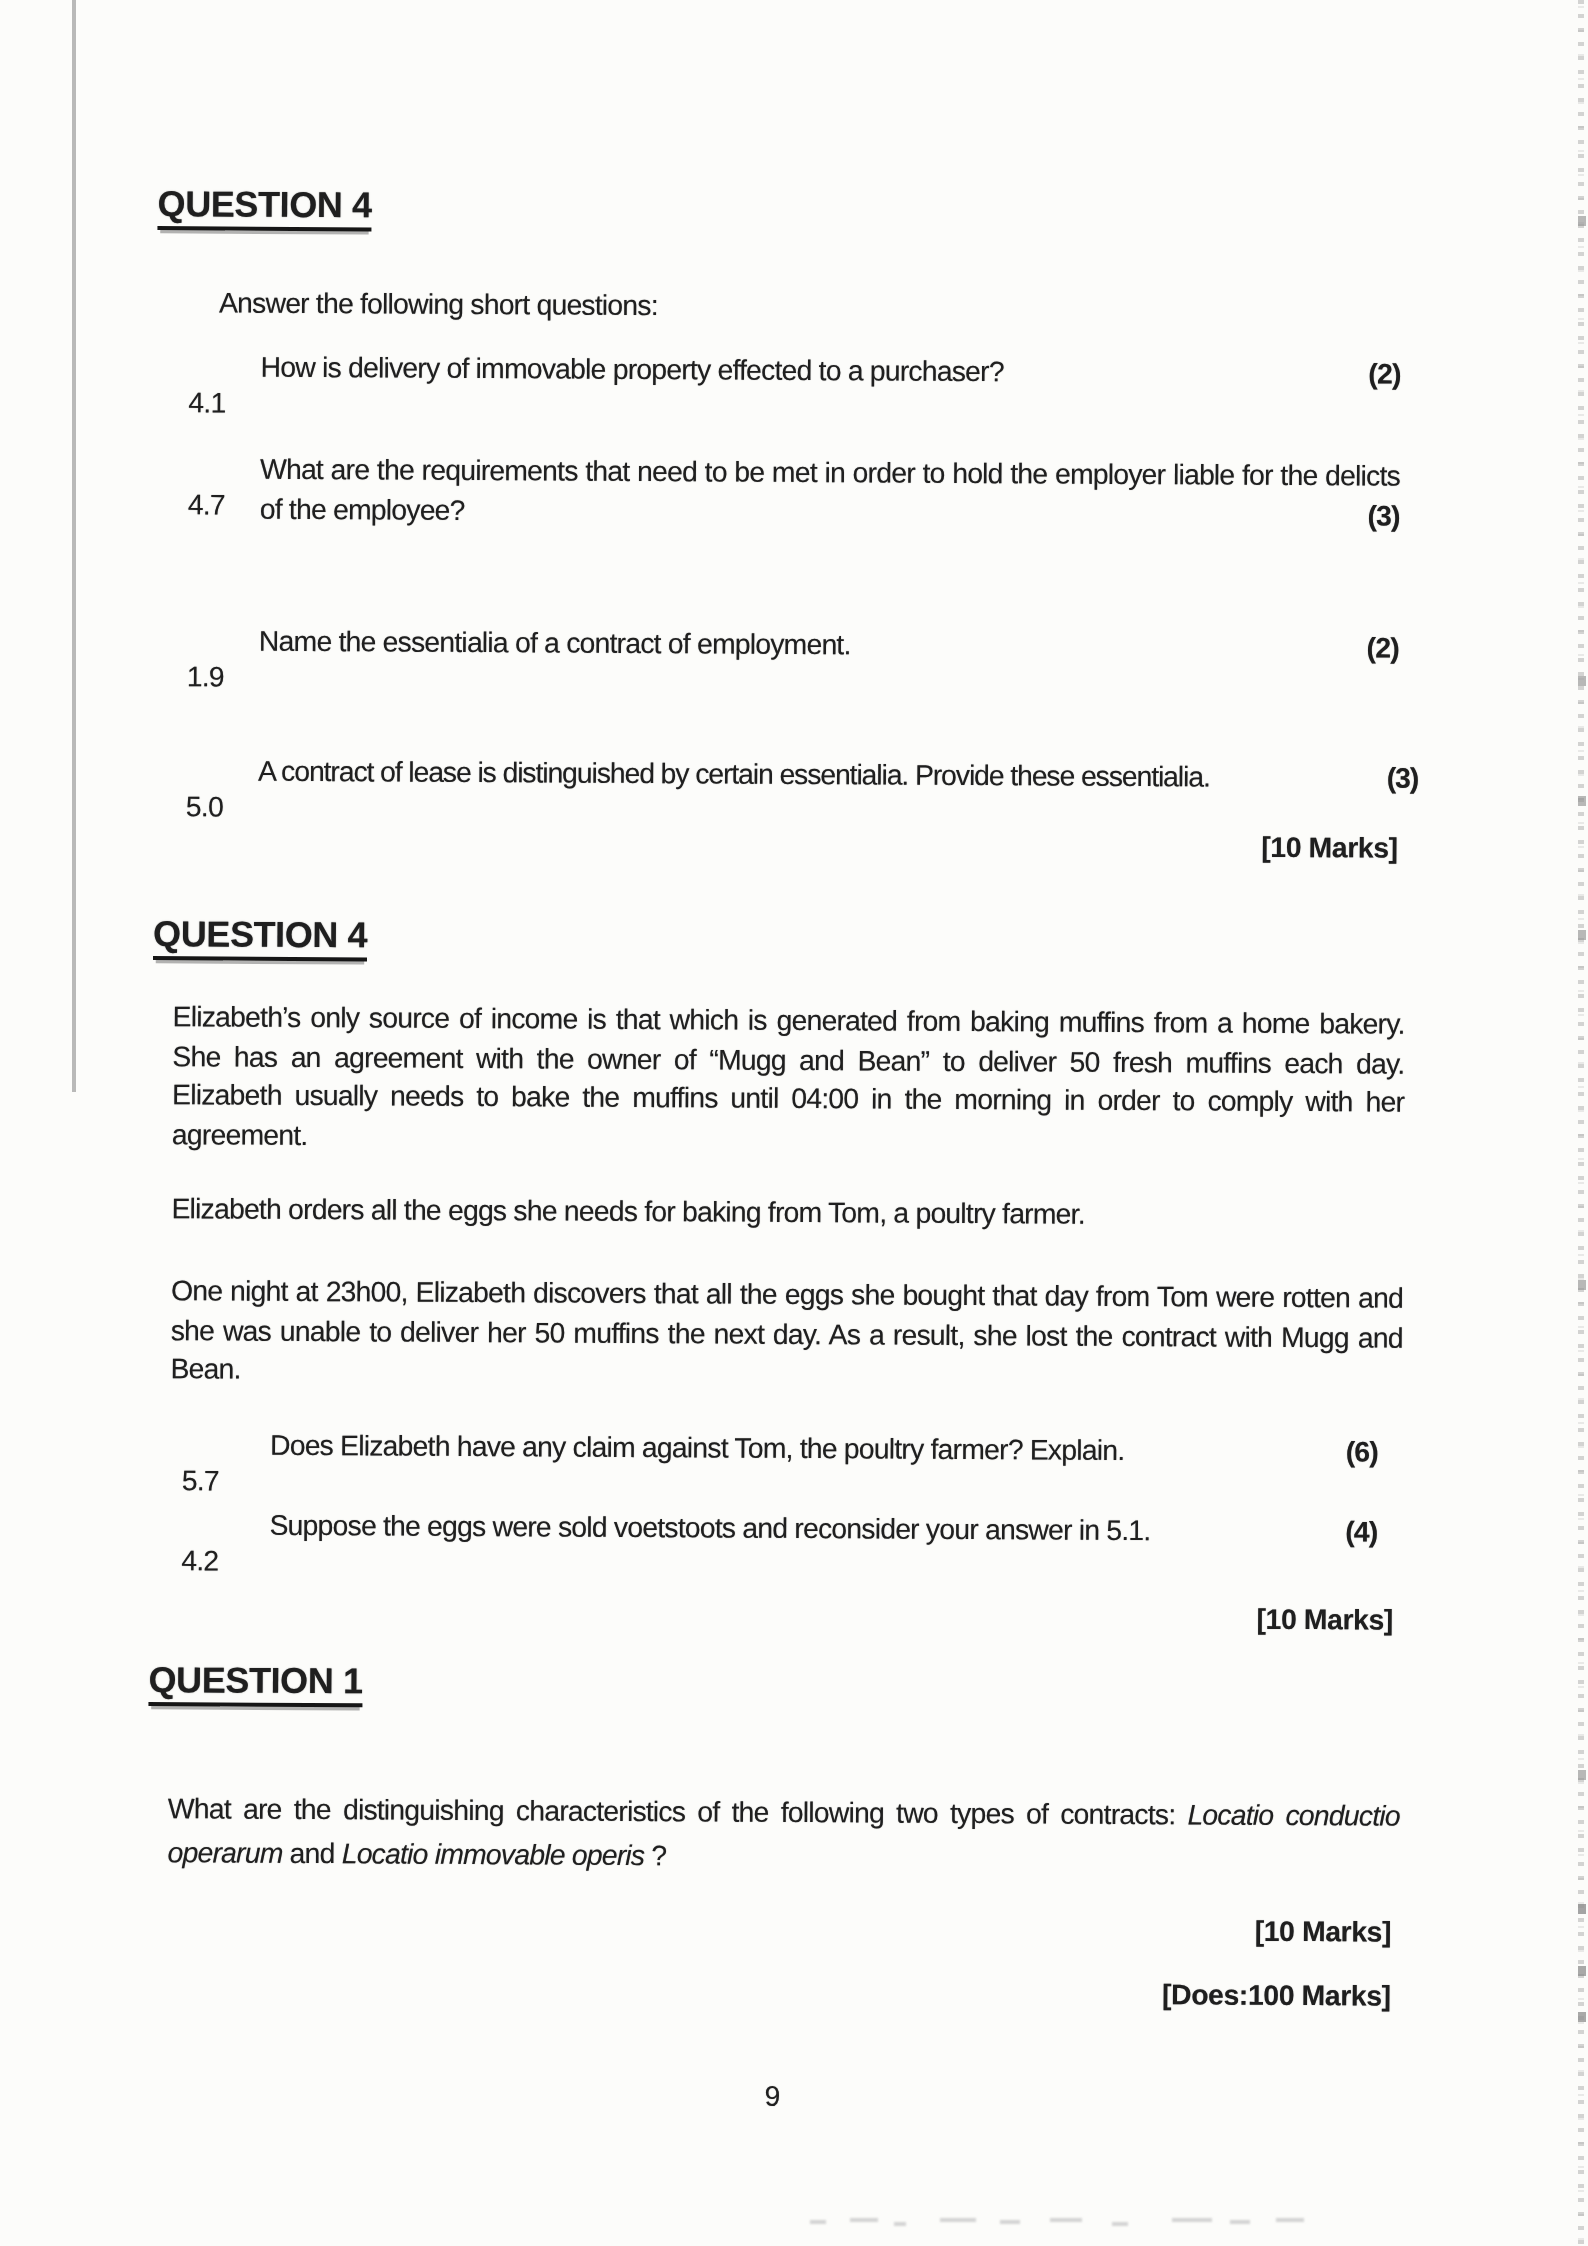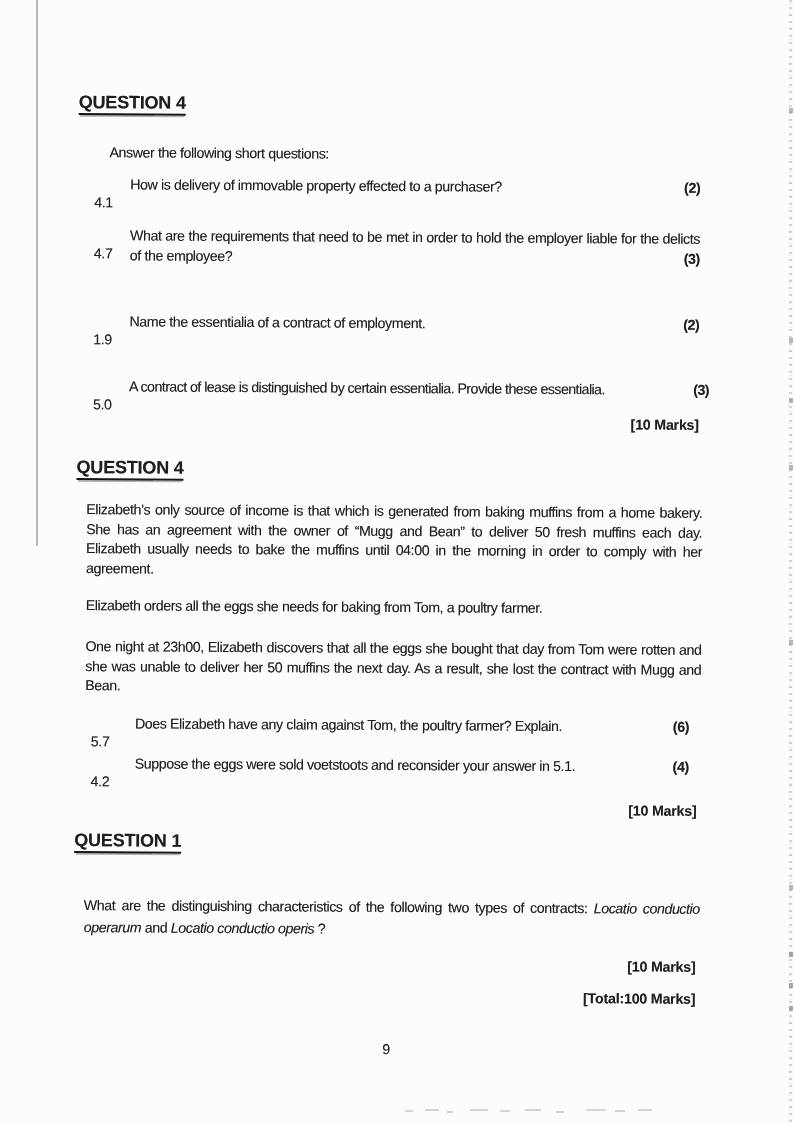--- a/index.html
+++ b/index.html
@@ -106,24 +106,24 @@
 
     <div class="qitem q5 txt" style="top:756px">
       <span class="qnum">4.2</span>
       <div class="qtext"><span>Suppose the eggs were sold voetstoots and reconsider your answer in 5.1.</span><span class="marks">(4)</span></div>
     </div>
 
     <div class="total txt" style="top:800px">[10 Marks]</div>
 
     <div class="qheading" style="top:832px"><span class="u">QUESTION 1</span></div>
 
-    <div class="para txt q6para" style="top:896px"><span>What are the distinguishing characteristics of the following two types of contracts:  </span><span class="latin">Locatio conductio operarum</span><span>  and </span><span class="latin">Locatio conductio operis</span><span> ?</span></div>
+    <div class="para txt q6para" style="top:896px"><span>What are the distinguishing characteristics of the following two types of contracts:  </span><span class="latin">Locatio conductio operarum</span><span>  and </span><span class="latin">Locatio immovable operis</span><span> ?</span></div>
 
     <div class="total txt" style="top:956px">[10 Marks]</div>
-    <div class="total txt" style="top:988px">[Total:100 Marks]</div>
+    <div class="total txt" style="top:988px">[Does:100 Marks]</div>
 
     <div class="pagenum txt">9</div>
   </div>
 
   <div class="crease"></div>
   <div class="edge-dashes"></div>
   <div class="tick" style="top:108px"></div>
   <div class="tick" style="top:338px"></div>
   <div class="tick" style="top:398px"></div>
   <div class="tick" style="top:465px"></div>

